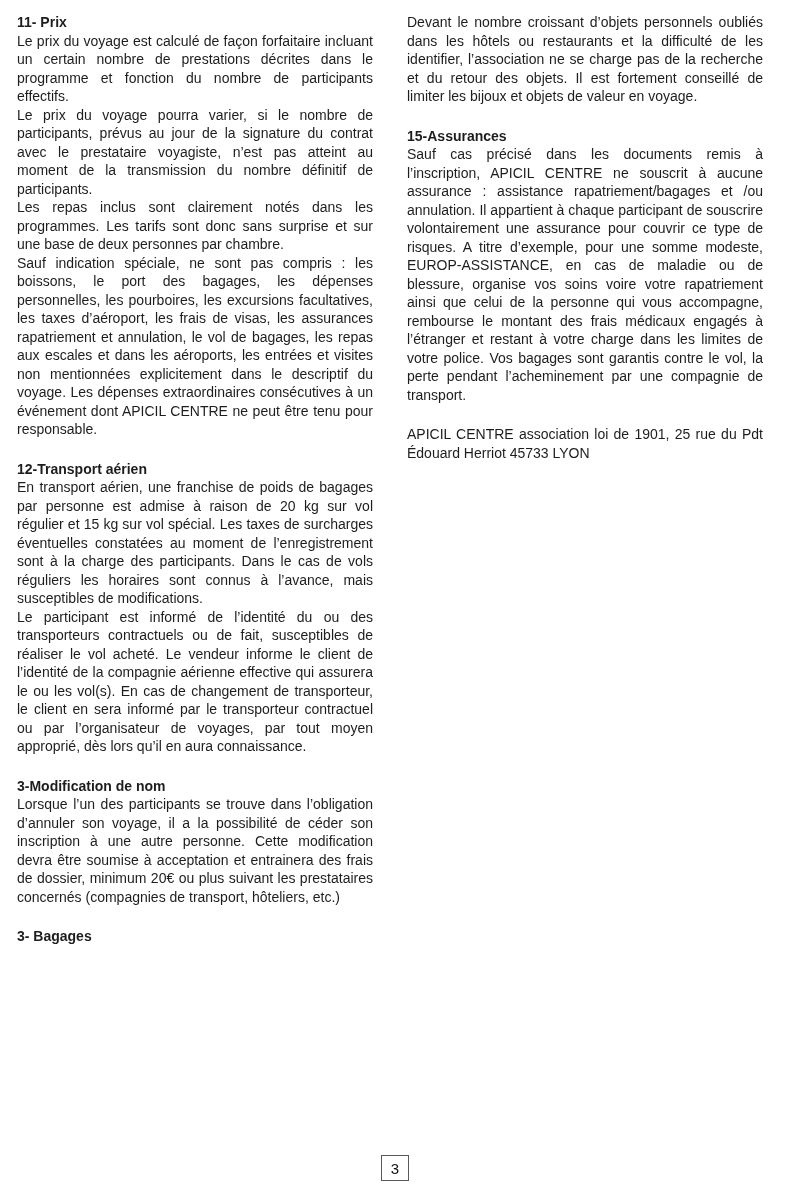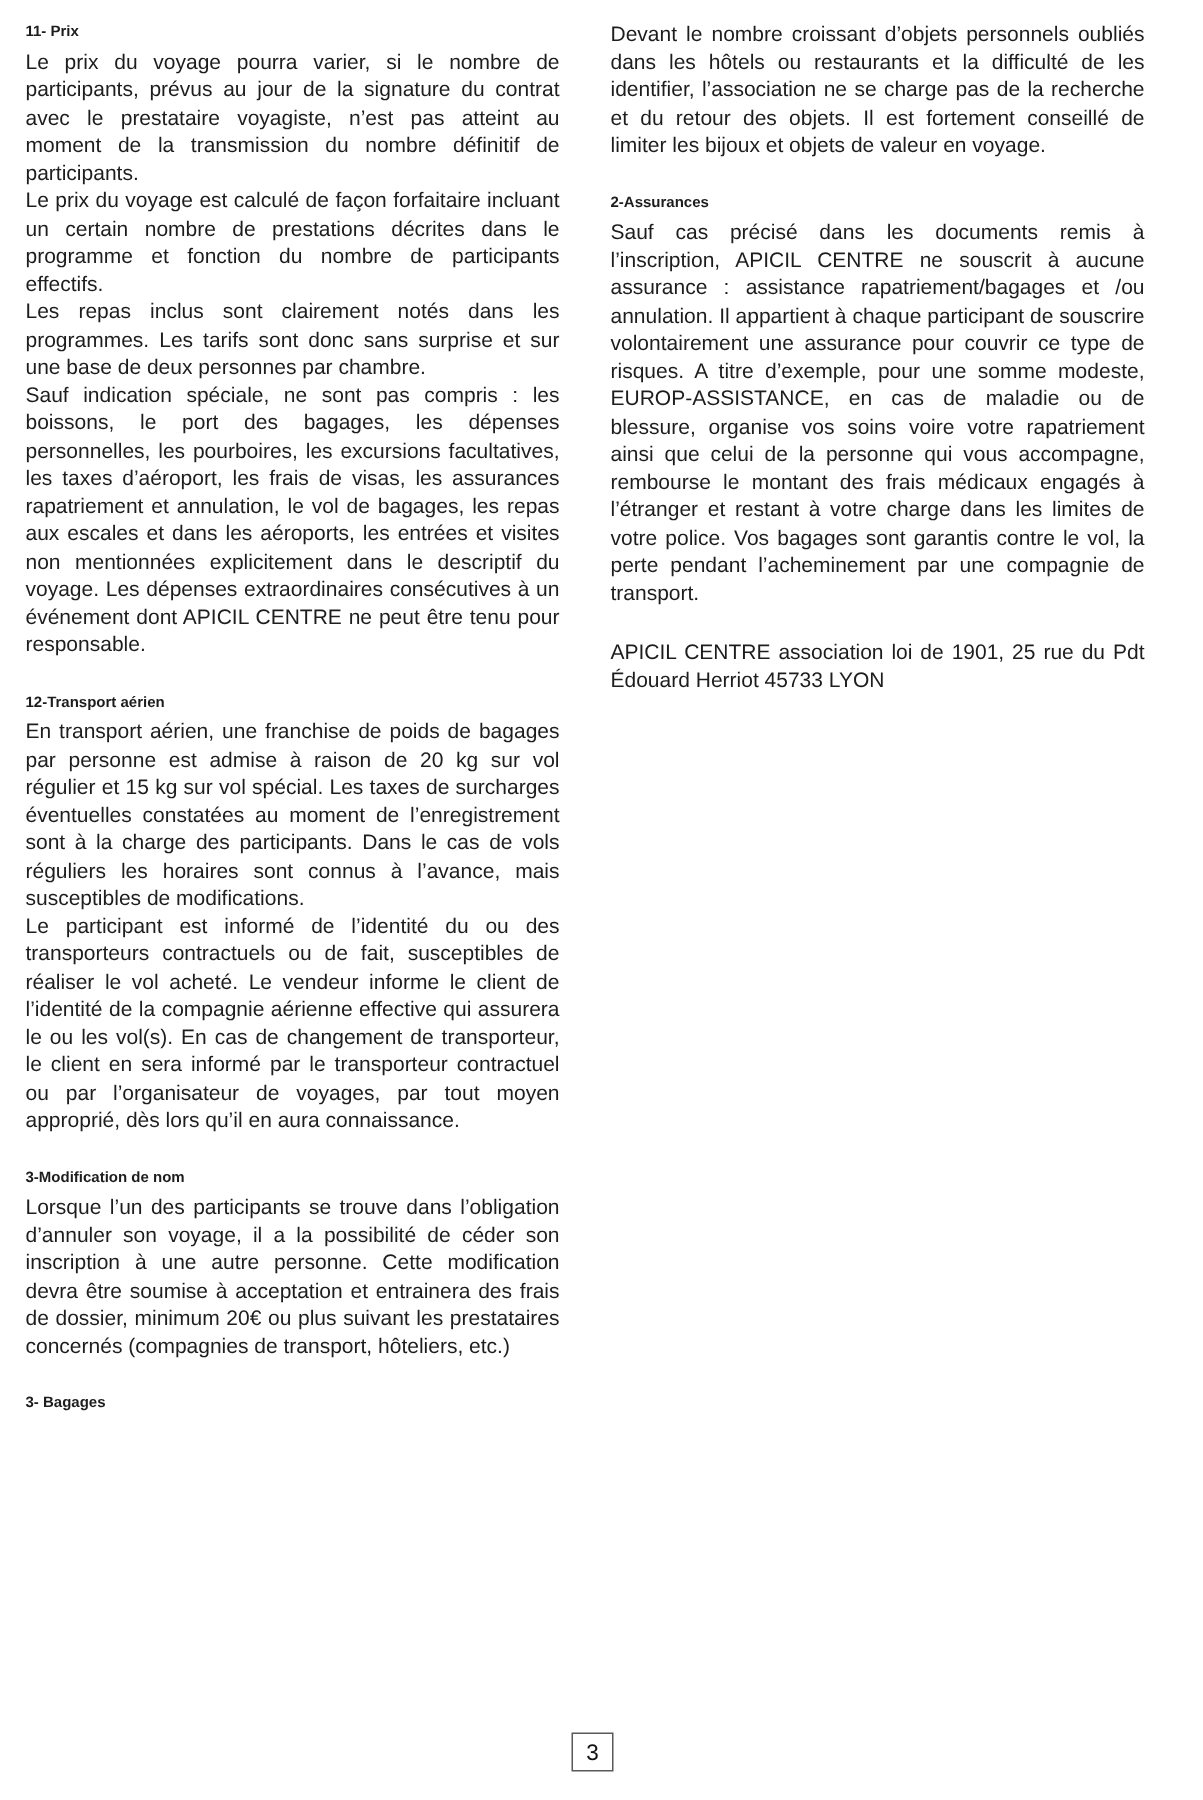--- a/index.html
+++ b/index.html
@@ -19,21 +19,21 @@
     gap: 34px;
   }
   .col {
     width: 356px;
     font-size: 14px;
     line-height: 18.5px;
     text-align: justify;
   }
   .section + .section { margin-top: 21px; }
   .section h2 {
-    font-size: 10px;
+    font-size: 14px;
     line-height: 18.5px;
     font-weight: bold;
     margin: 0;
     text-align: left;
   }
   .section p { margin: 0; }
   .page-num-box {
     position: absolute;
     top: 1155px; left: 381px;
     width: 26px; height: 24px;
@@ -47,22 +47,22 @@
   }
 </style>
 </head>
 <body>
 
 <div class="page">
 
   <div class="col">
     <div class="section">
       <h2>11- Prix</h2>
+      <p>Le prix du voyage est calculé de façon forfaitaire incluant un certain nombre de prestations décrites dans le programme et fonction du nombre de participants effectifs.</p>
       <p>Le prix du voyage pourra varier, si le nombre de participants, prévus au jour de la signature du contrat avec le prestataire voyagiste, n’est pas atteint au moment de la transmission du nombre définitif de participants.</p>
-      <p>Le prix du voyage est calculé de façon forfaitaire incluant un certain nombre de prestations décrites dans le programme et fonction du nombre de participants effectifs.</p>
       <p>Les repas inclus sont clairement notés dans les programmes. Les tarifs sont donc sans surprise et sur une base de deux personnes par chambre.</p>
       <p>Sauf indication spéciale, ne sont pas compris : les boissons, le port des bagages, les dépenses personnelles, les pourboires, les excursions facultatives, les taxes d’aéroport, les frais de visas, les assurances rapatriement et annulation, le vol de bagages, les repas aux escales et dans les aéroports, les entrées et visites non mentionnées explicitement dans le descriptif du voyage. Les dépenses extraordinaires consécutives à un événement dont APICIL CENTRE ne peut être tenu pour responsable.</p>
     </div>
     <div class="section">
       <h2>12-Transport aérien</h2>
       <p>En transport aérien, une franchise de poids de bagages par personne est admise à raison de 20 kg sur vol régulier et 15 kg sur vol spécial. Les taxes de surcharges éventuelles constatées au moment de l’enregistrement sont à la charge des participants. Dans le cas de vols réguliers les horaires sont connus à l’avance, mais susceptibles de modifications.</p>
       <p>Le participant est informé de l’identité du ou des transporteurs contractuels ou de fait, susceptibles de réaliser le vol acheté. Le vendeur informe le client de l’identité de la compagnie aérienne effective qui assurera le ou les vol(s). En cas de changement de transporteur, le client en sera informé par le transporteur contractuel ou par l’organisateur de voyages, par tout moyen approprié, dès lors qu’il en aura connaissance.</p>
     </div>
     <div class="section">
       <h2>3-Modification de nom</h2>
@@ -71,21 +71,21 @@
     <div class="section">
       <h2>3- Bagages</h2>
     </div>
   </div>
 
   <div class="col">
     <div class="section">
       <p>Devant le nombre croissant d’objets personnels oubliés dans les hôtels ou restaurants et la difficulté de les identifier, l’association ne se charge pas de la recherche et du retour des objets. Il est fortement conseillé de limiter les bijoux et objets de valeur en voyage.</p>
     </div>
     <div class="section">
-      <h2>2-Assurances</h2>
+      <h2>15-Assurances</h2>
       <p>Sauf cas précisé dans les documents remis à l’inscription, APICIL CENTRE ne souscrit à aucune assurance : assistance rapatriement/bagages et /ou annulation. Il appartient à chaque participant de souscrire volontairement une assurance pour couvrir ce type de risques. A titre d’exemple, pour une somme modeste, EUROP-ASSISTANCE, en cas de maladie ou de blessure, organise vos soins voire votre rapatriement ainsi que celui de la personne qui vous accompagne, rembourse le montant des frais médicaux engagés à l’étranger et restant à votre charge dans les limites de votre police. Vos bagages sont garantis contre le vol, la perte pendant l’acheminement par une compagnie de transport.</p>
     </div>
     <div class="section">
       <p>APICIL CENTRE association loi de 1901, 25 rue du Pdt Édouard Herriot 45733 LYON</p>
     </div>
   </div>
 
 </div>
 
 <div class="page-num-box">

